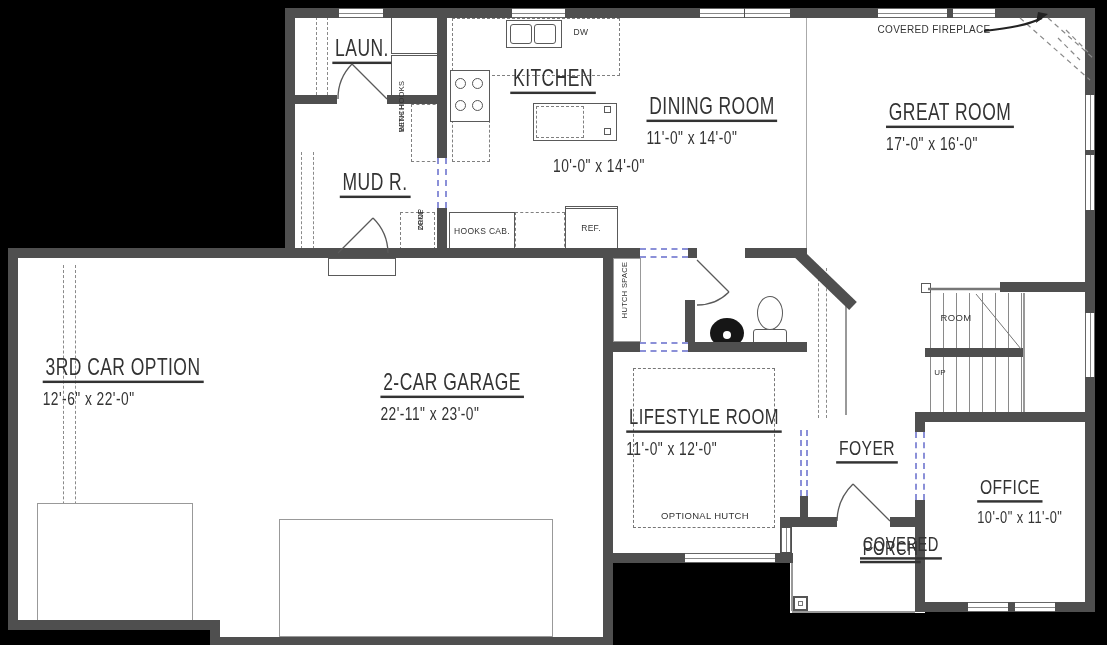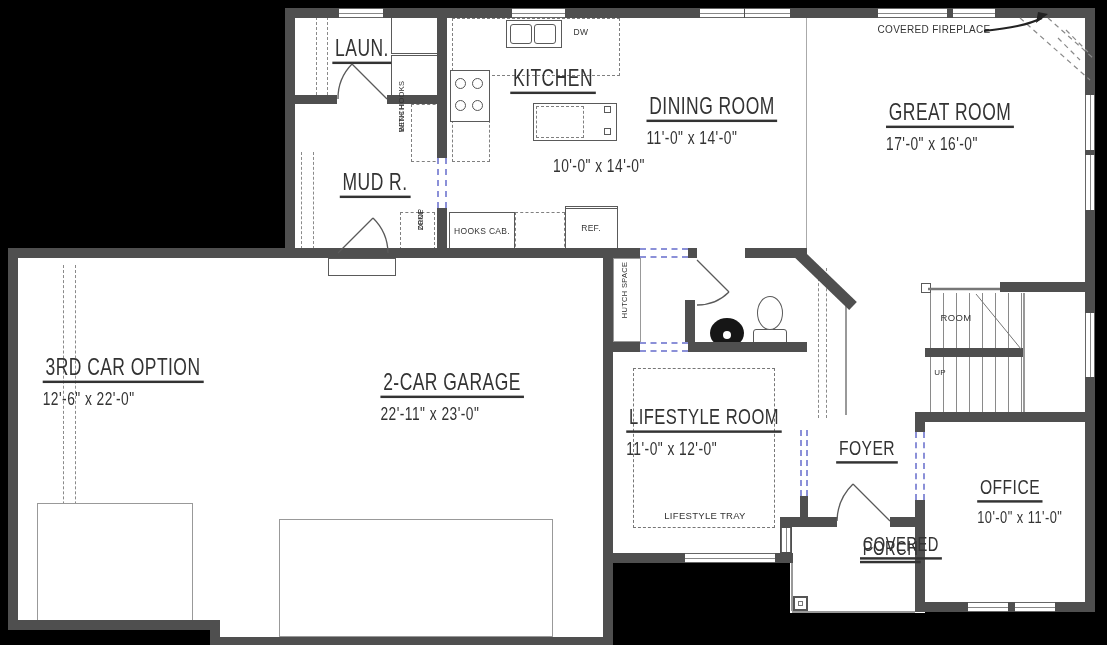--- a/index.html
+++ b/index.html
@@ -190,21 +190,21 @@
   <div class="lbl" style="left:1010px;top:477px">
     <span class="t" style="font-size:17px">OFFICE</span>
     <div class="d" style="font-size:14px">10'-0" x 11'-0"</div>
   </div>
   <div class="lbl" style="left:860px;top:534px">
     <div><span class="t" style="font-size:16px">COVERED</span></div>
     <div style="margin-top:3px"><span class="t" style="font-size:16px">PORCH</span></div>
   </div>
 
   <div class="s cs" style="left:934px;top:24px;font-size:10px">COVERED FIREPLACE</div>
-  <div class="s cs" style="left:705px;top:510px">LIFESTYLE TRAY</div>
+  <div class="s cs" style="left:705px;top:510px">OPTIONAL HUTCH</div>
   <div class="s cs" style="left:482px;top:226px;font-size:8.5px">HOOKS CAB.</div>
   <div class="s cs" style="left:591px;top:223px;font-size:8.5px">REF.</div>
   <div class="s cs" style="left:581px;top:27px;font-size:8.5px">DW</div>
   <div class="s cs" style="left:956px;top:312px">ROOM</div>
   <div class="s cs" style="left:940px;top:368px;font-size:8px">UP</div>
   <div class="v" style="left:624px;top:290px">HUTCH SPACE</div>
   <div class="v" style="left:397px;top:132px">
     <div>BENCH</div>
     <div>WITH HOOKS</div>
   </div>

